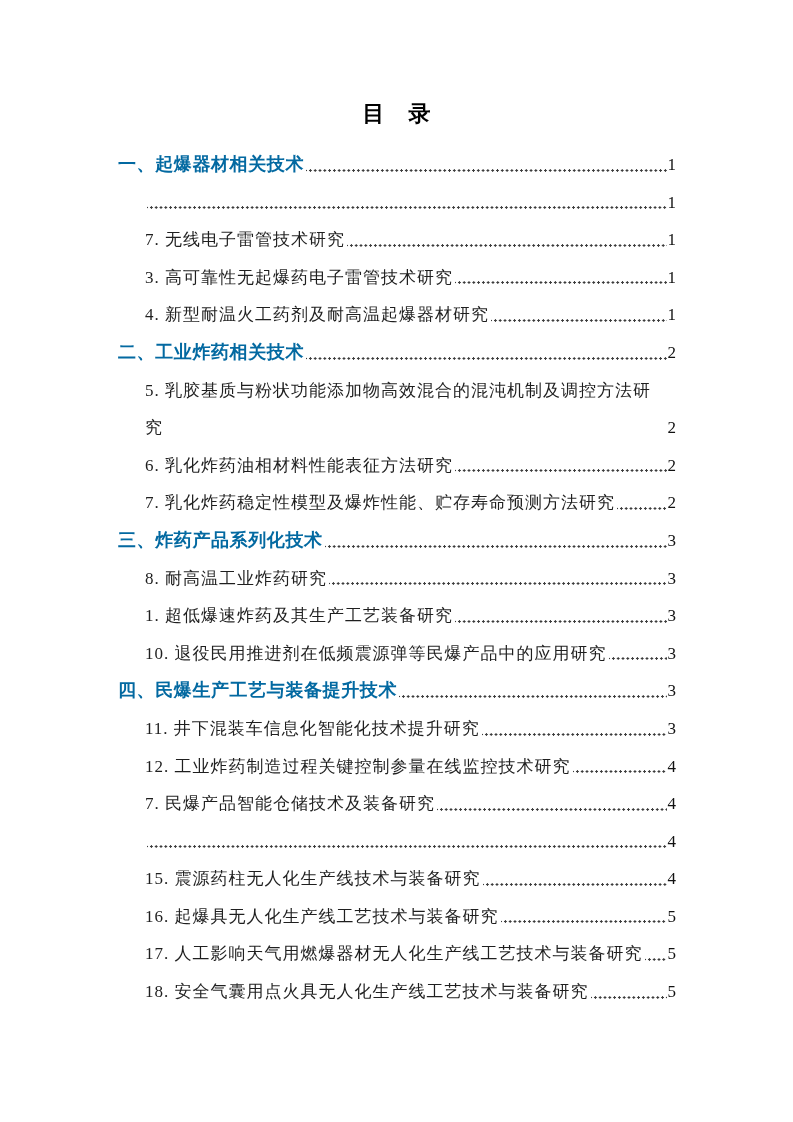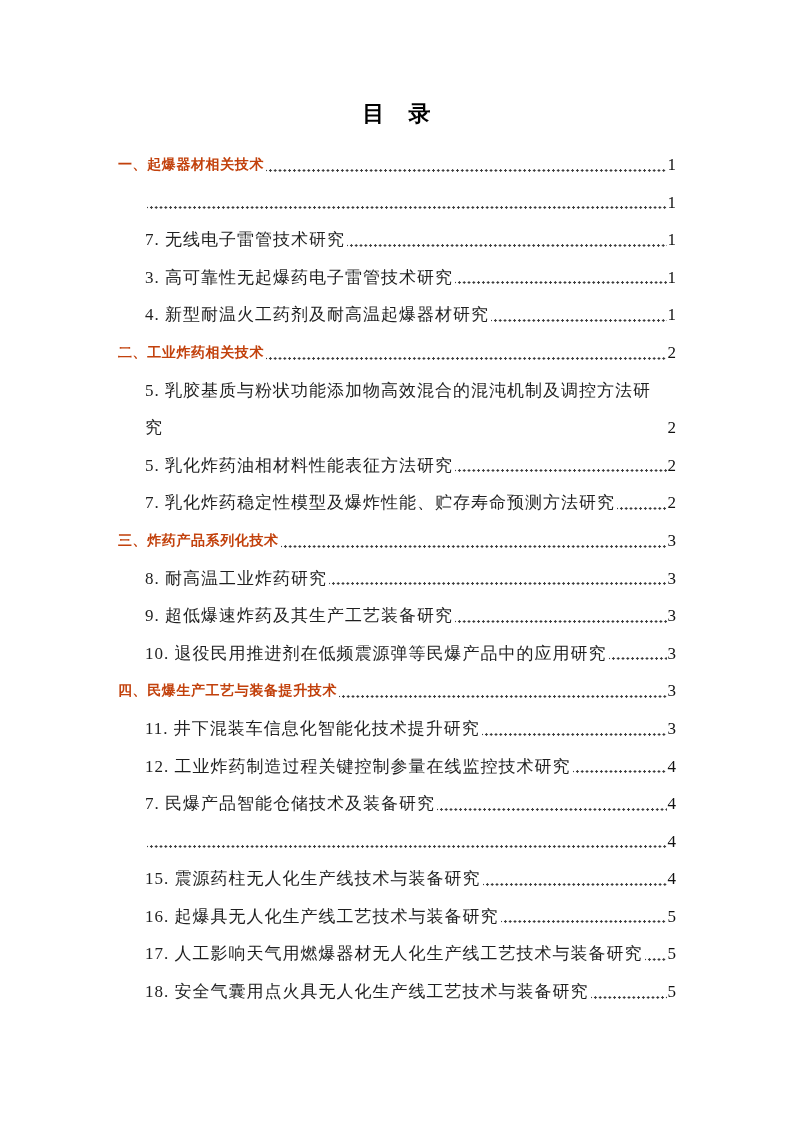--- a/index.html
+++ b/index.html
@@ -33,23 +33,23 @@
     align-items: flex-end;
   }
   .entry .label {
     flex: 0 1 auto;
     min-width: 0;
     line-height: 37.6px;
   }
   .entry.chapter .label {
     font-family: "Liberation Sans", sans-serif;
     font-weight: 700;
-    font-size: 14px;
+    font-size: 18px;
     letter-spacing: 0.6px;
-    color: #c2410c;
+    color: #0369a1;
   }
   .entry.item { padding-left: 27px; }
   .entry.item .label {
     font-family: "Liberation Serif", serif;
     font-size: 17px;
     letter-spacing: 1px;
     color: #1f1f1f;
   }
   .dots {
     flex: 1 1 auto;
@@ -115,21 +115,21 @@
       <span class="page-num">2</span>
     </div>
 
     <div class="entry item">
       <span class="label">5. 乳胶基质与粉状功能添加物高效混合的混沌机制及调控方法研究</span>
       <span class="dots"></span>
       <span class="page-num">2</span>
     </div>
 
     <div class="entry item">
-      <span class="label">5. 乳化炸药油相材料性能表征方法研究</span>
+      <span class="label">6. 乳化炸药油相材料性能表征方法研究</span>
       <span class="dots"></span>
       <span class="page-num">2</span>
     </div>
 
     <div class="entry item">
       <span class="label">7. 乳化炸药稳定性模型及爆炸性能、贮存寿命预测方法研究</span>
       <span class="dots"></span>
       <span class="page-num">2</span>
     </div>
 
@@ -139,21 +139,21 @@
       <span class="page-num">3</span>
     </div>
 
     <div class="entry item">
       <span class="label">8. 耐高温工业炸药研究</span>
       <span class="dots"></span>
       <span class="page-num">3</span>
     </div>
 
     <div class="entry item">
-      <span class="label">9. 超低爆速炸药及其生产工艺装备研究</span>
+      <span class="label">1. 超低爆速炸药及其生产工艺装备研究</span>
       <span class="dots"></span>
       <span class="page-num">3</span>
     </div>
 
     <div class="entry item">
       <span class="label">10. 退役民用推进剂在低频震源弹等民爆产品中的应用研究</span>
       <span class="dots"></span>
       <span class="page-num">3</span>
     </div>
 

